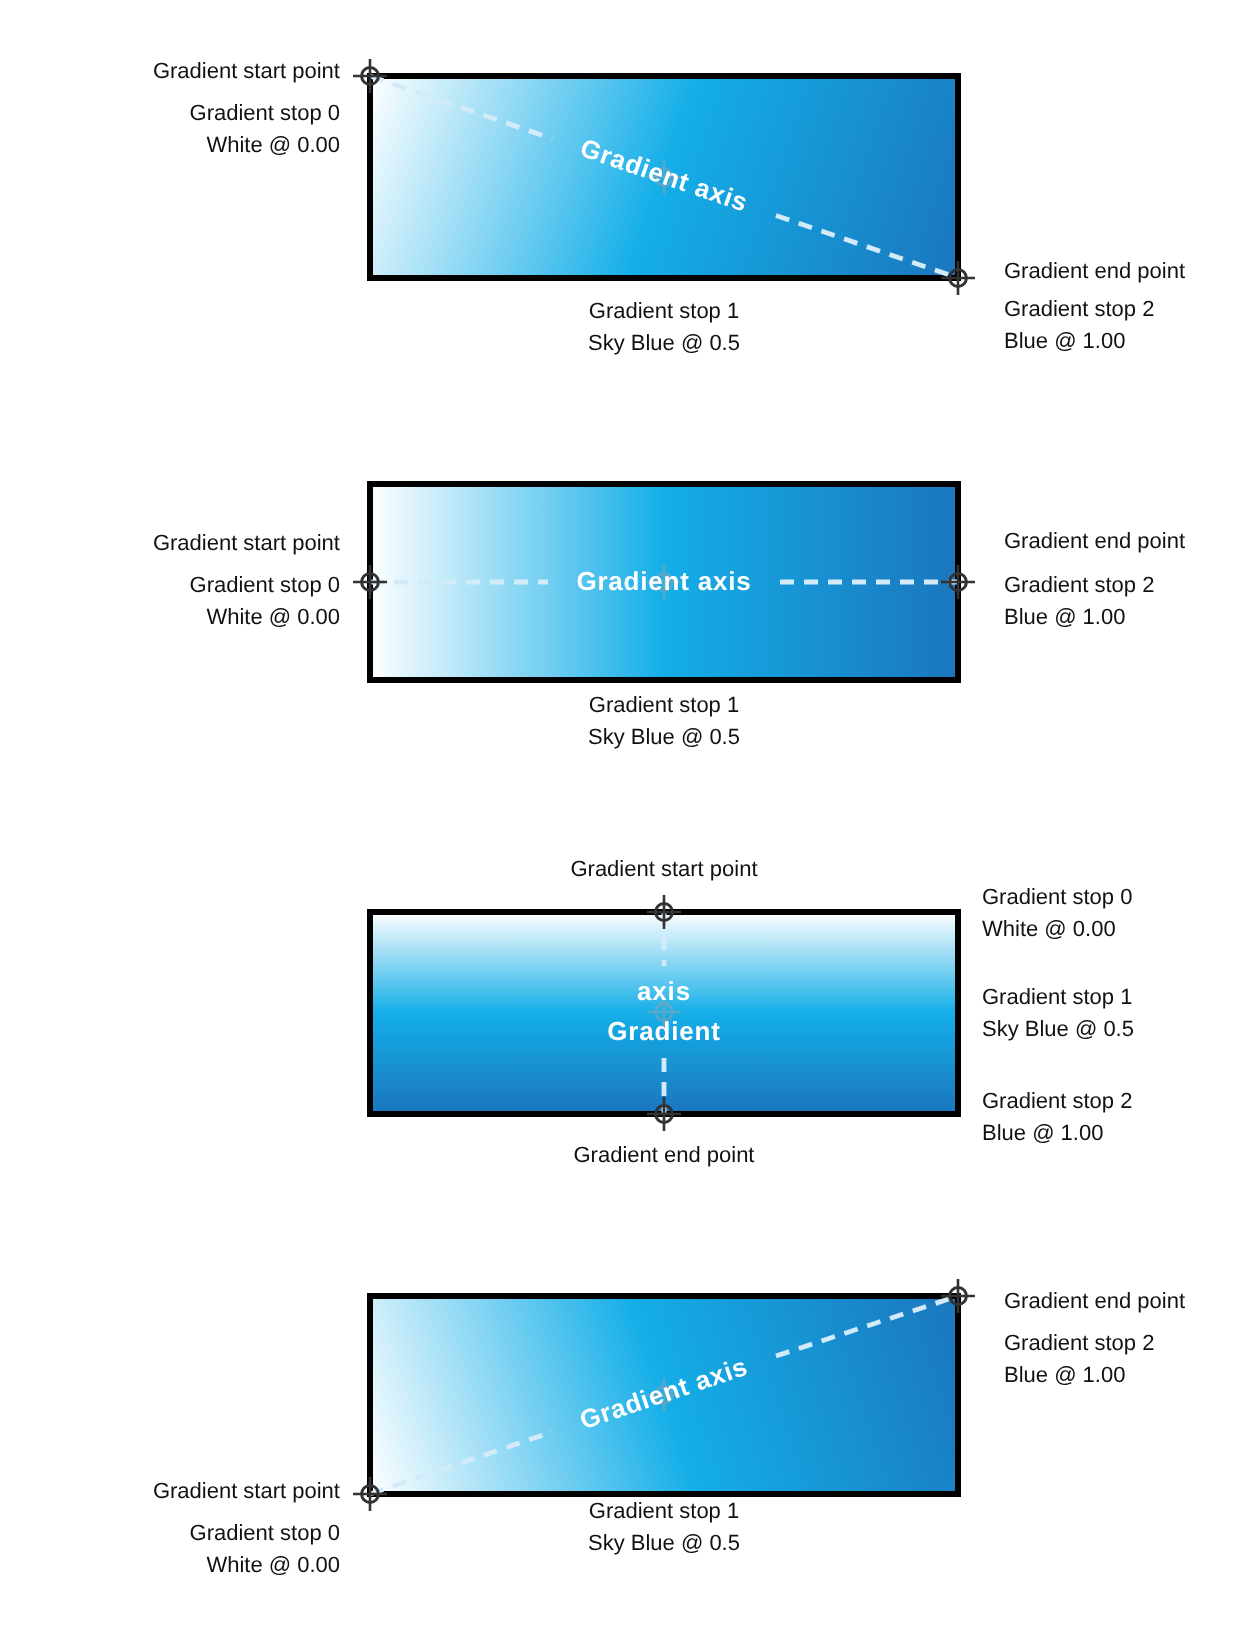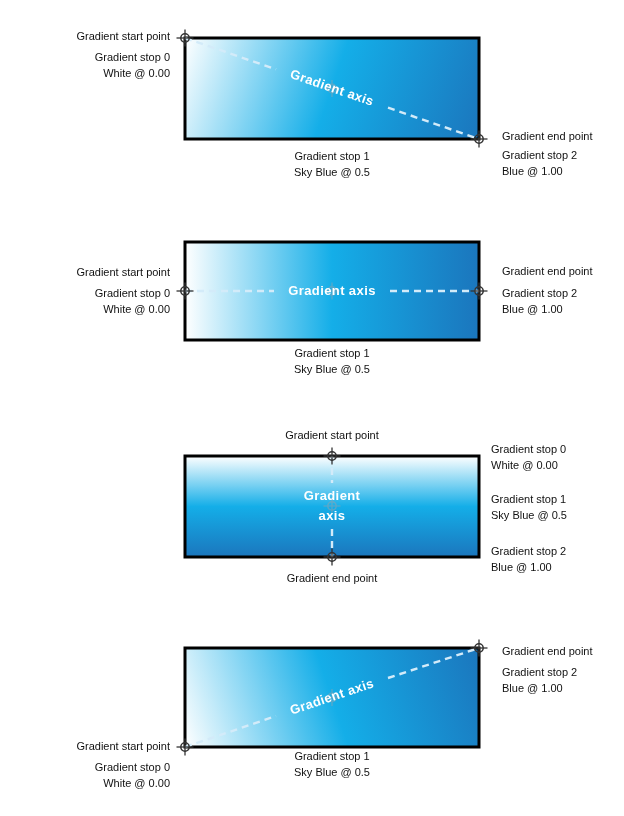--- a/index.html
+++ b/index.html
@@ -128,22 +128,22 @@
     <div>Gradient stop 2</div>
     <div>Blue @ 1.00</div>
   </div>
   <div class="lbl ctr" style="top:345px">
     <div>Gradient stop 1</div>
     <div>Sky Blue @ 0.5</div>
   </div>
 
   <div class="lbl ctr" style="top:427px">Gradient start point</div>
   <div class="axis-label two-line" style="top:486px">
+    <div>axis</div>
     <div>Gradient</div>
-    <div>axis</div>
   </div>
   <div class="lbl" style="left:467px; top:441px">
     <div>Gradient stop 0</div>
     <div>White @ 0.00</div>
   </div>
   <div class="lbl" style="left:467px; top:491px">
     <div>Gradient stop 1</div>
     <div>Sky Blue @ 0.5</div>
   </div>
   <div class="lbl" style="left:467px; top:543px">

